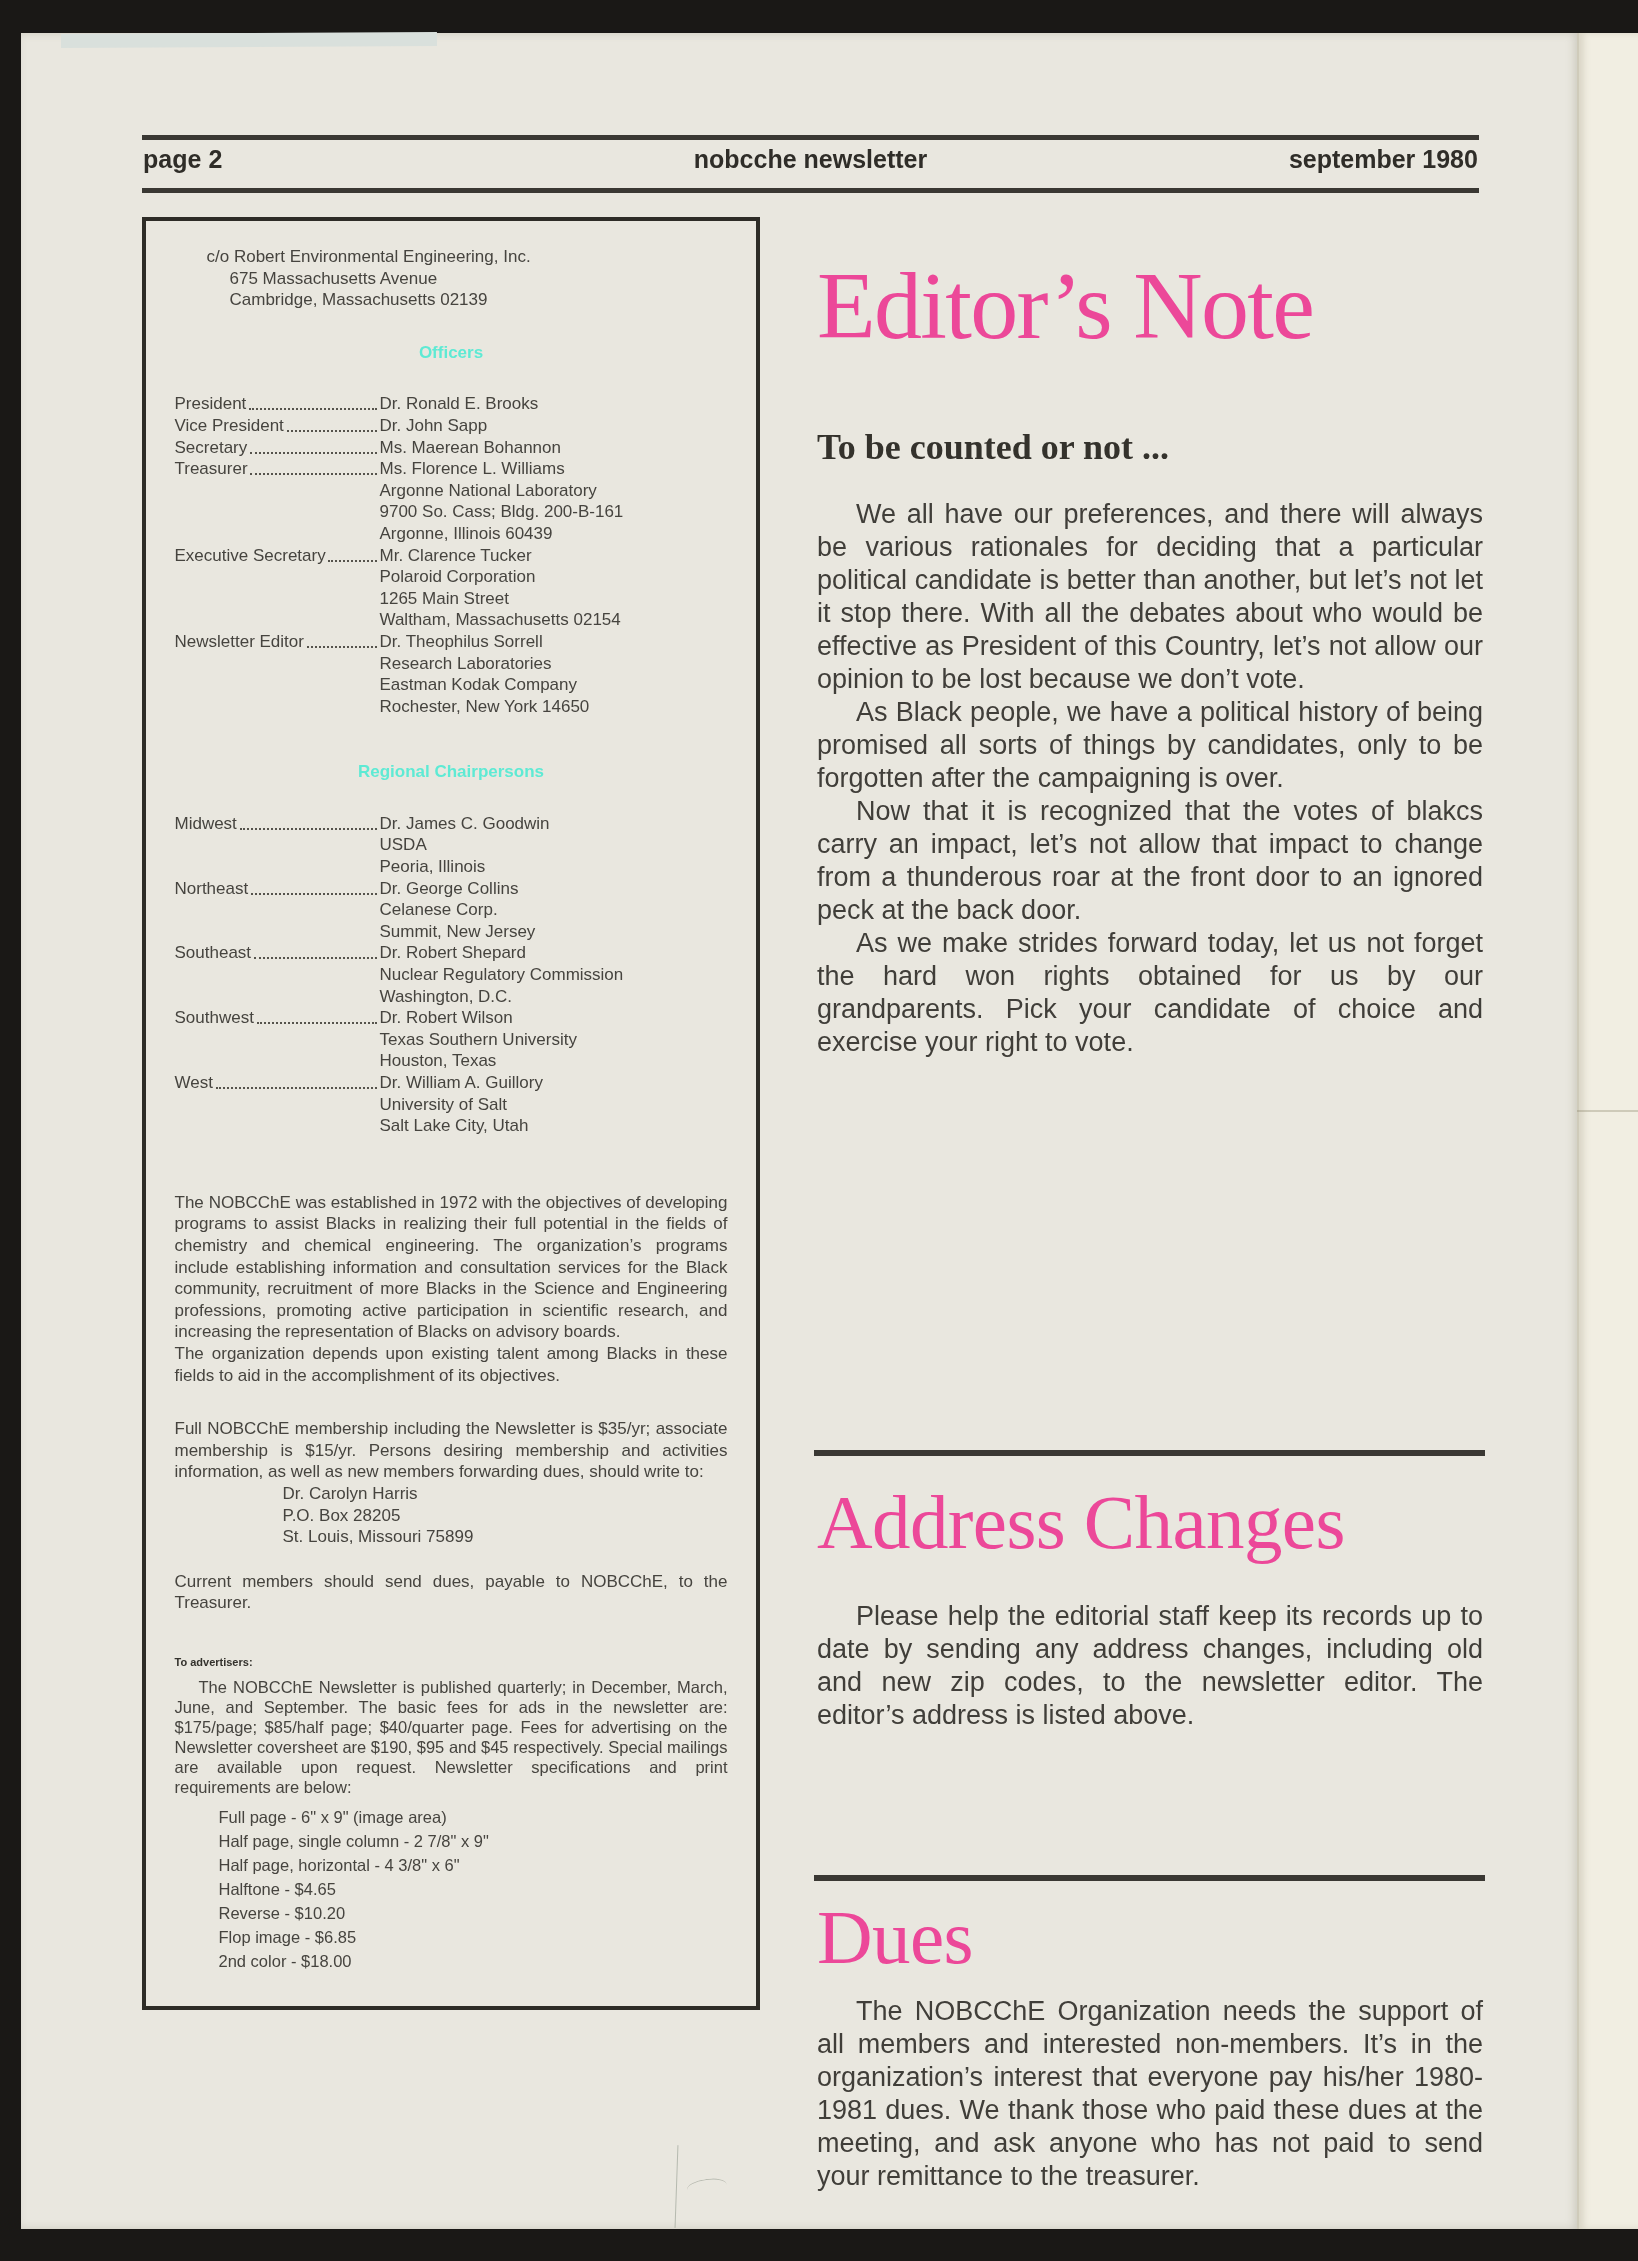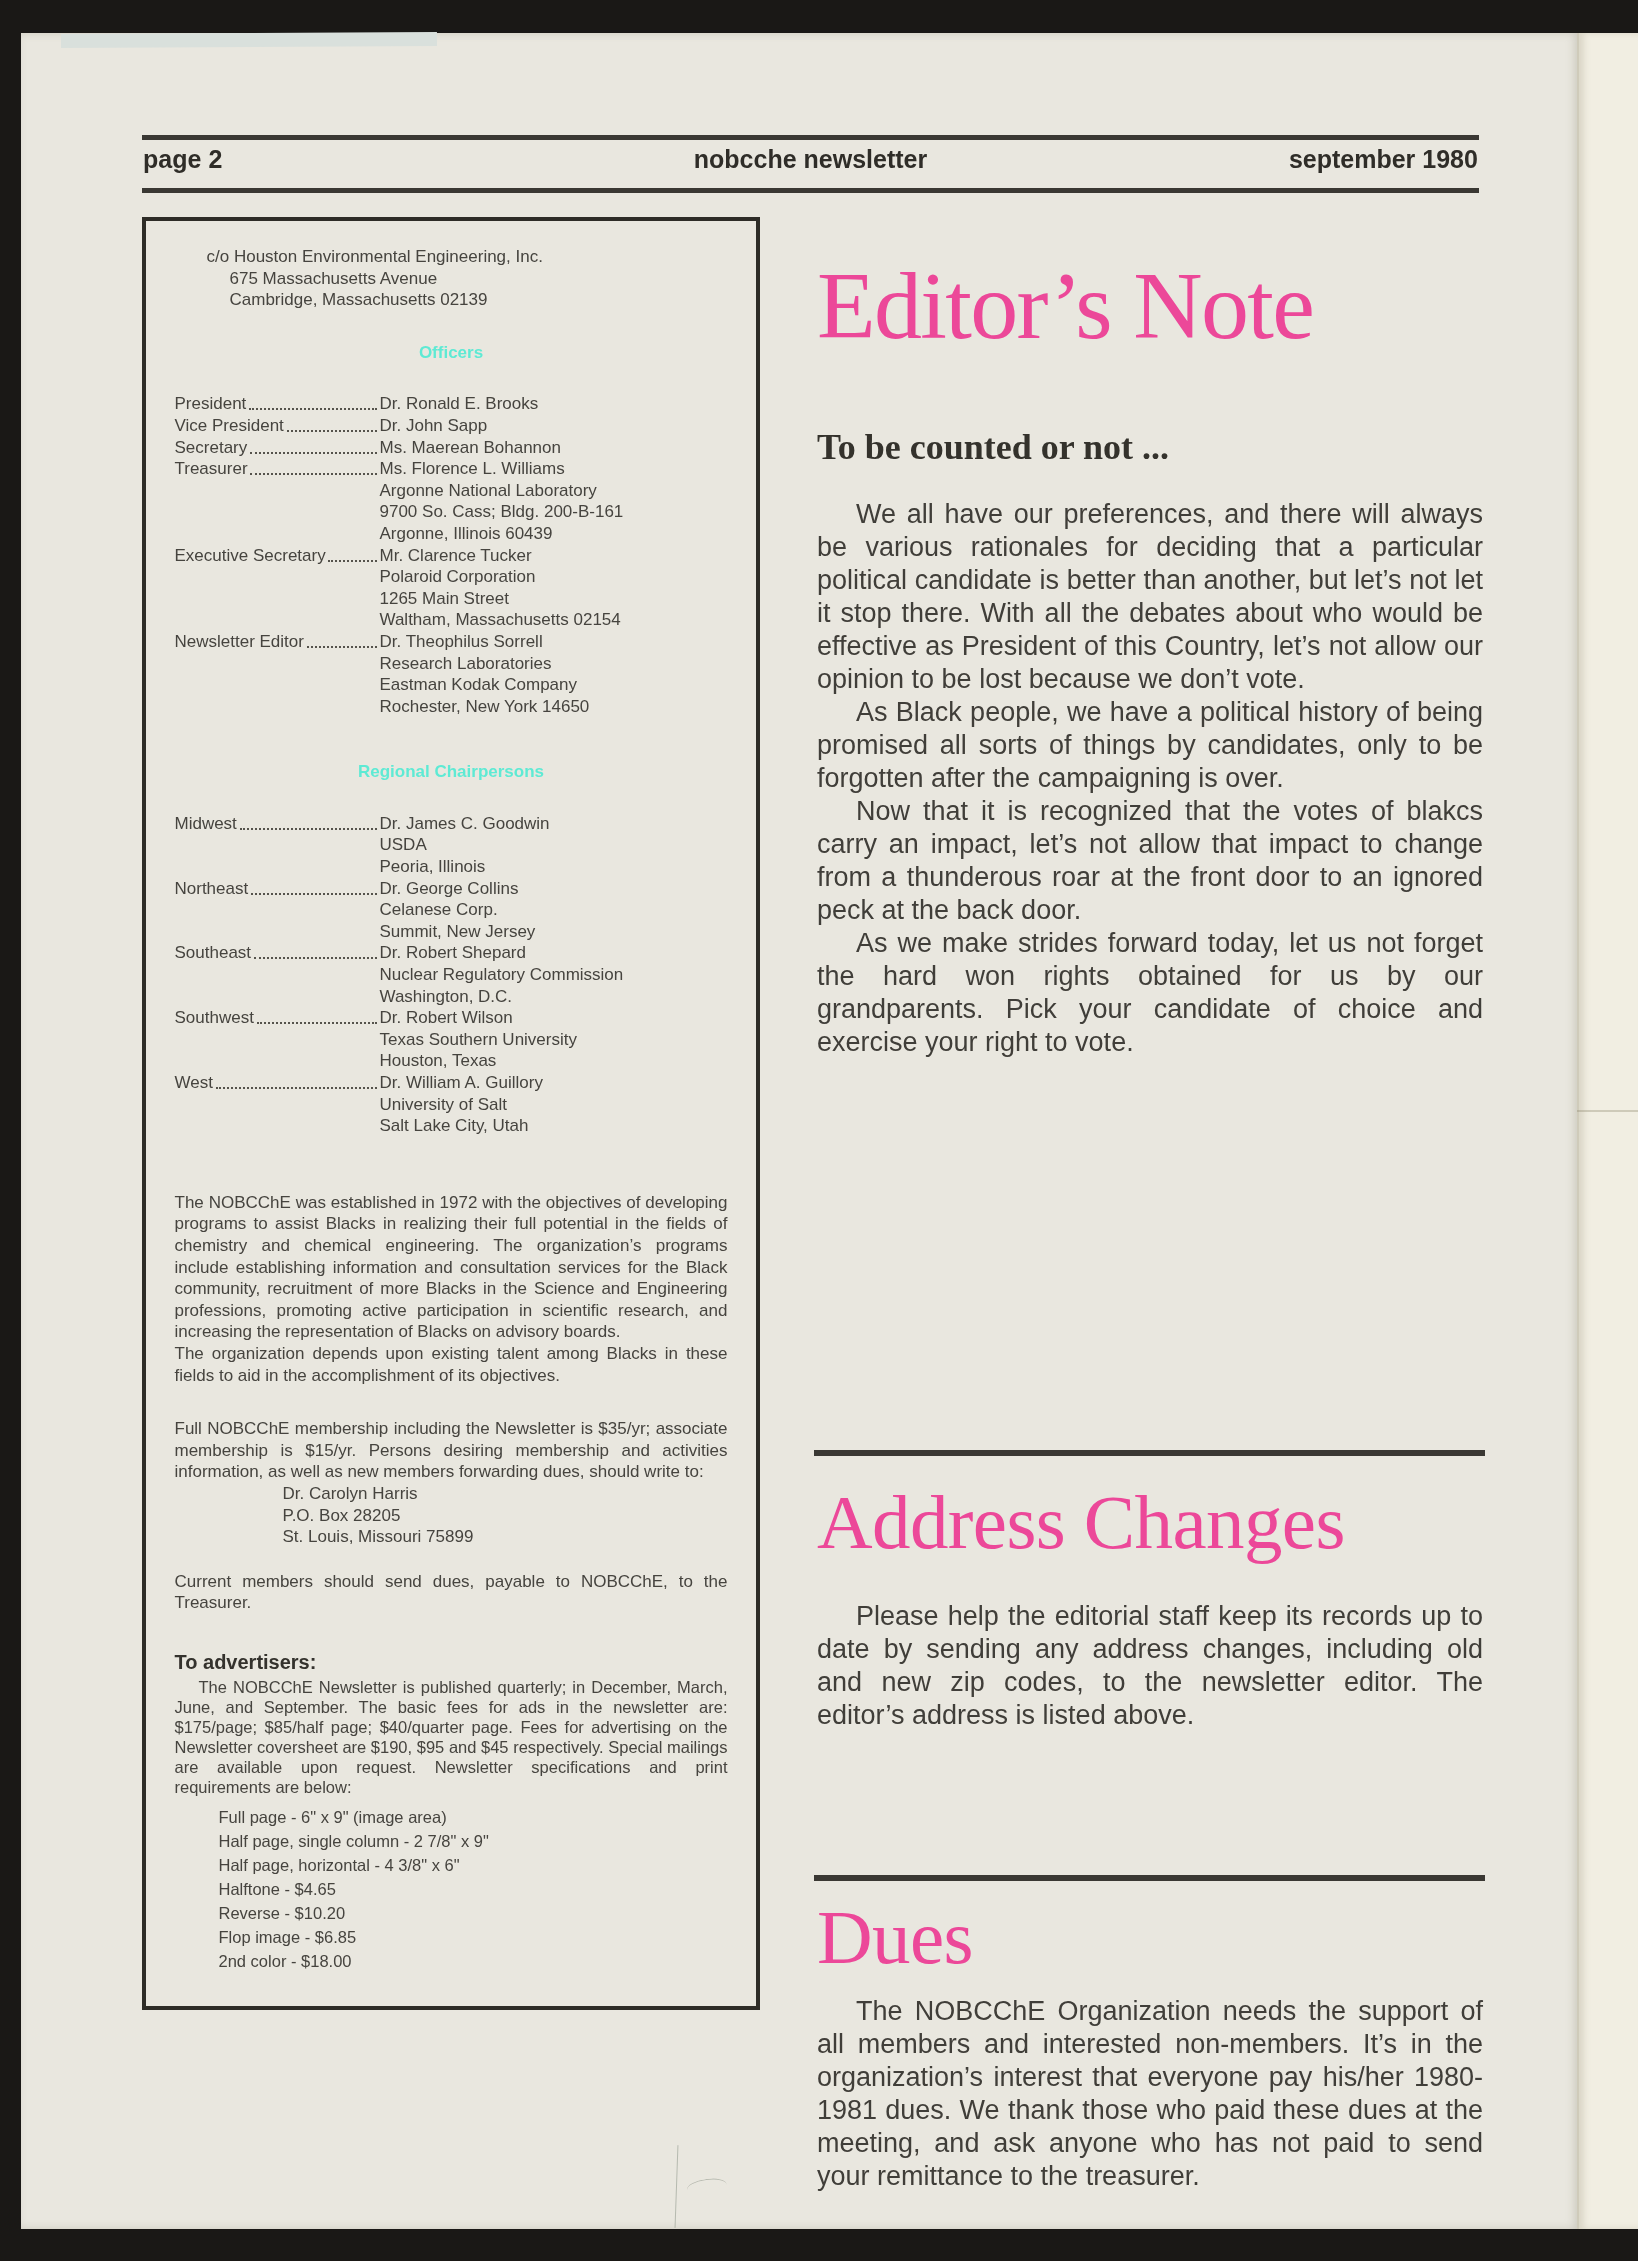--- a/index.html
+++ b/index.html
@@ -34,21 +34,21 @@
   .ind1{margin-left:32px;} .ind2{margin-left:55px;}
   .center-head{text-align:center;font-weight:bold;color:#5eead4;margin:31px 0 30px 0;}
   .center-head.second{margin-top:44px;}
   .lrow{display:flex;}
   .lkey{width:205px;display:flex;align-items:flex-end;flex:none;}
   .ldots{flex:1;border-bottom:2.3px dotted #55534c;margin:0 2.3px 4.6px 2.8px;}
   .lval{flex:1;}
   .lextra{margin-left:205px;}
   .blockgap{height:23px;} .biggap{height:55px;} .medgap{height:32px;}
   #mast-box .contact{margin-left:108px;}
-  .adv-head{font-weight:bold;color:#34322d;margin-top:38px;font-size:20px;}
+  .adv-head{font-weight:bold;color:#34322d;margin-top:38px;font-size:11px;}
   .adv-para{font-size:16.5px;line-height:20px;text-align:justify;text-indent:24px;margin-top:3.4px;}
   .spec{margin-left:44px;font-size:16.5px;line-height:24px;}
   .spec.first{margin-top:8px;}
 
   
   #right-col{position:absolute;left:817px;top:0;width:669px;color:#403e39;}
   .headline{font-family:"Liberation Serif", serif;color:#ec4899;font-weight:normal;}
   #ed-headline{position:absolute;top:250px;left:0;font-size:96px;letter-spacing:-1.7px;white-space:nowrap;}
   #ed-subhead{position:absolute;top:426px;left:0;font-family:"Liberation Serif", serif;
               font-weight:bold;font-size:36px;color:#34322c;}
@@ -78,21 +78,21 @@
 
   <div class="hrule" id="hrule-top"></div>
   <div id="page-header">
     <span class="hl">page 2</span>
     <span class="hc">nobcche newsletter</span>
     <span class="hr">september 1980</span>
   </div>
   <div class="hrule" id="hrule-bottom"></div>
 
   <div id="mast-box">
-    <div class="ind1">c/o Houston Environmental Engineering, Inc.</div>
+    <div class="ind1">c/o Robert Environmental Engineering, Inc.</div>
     <div class="ind2">675 Massachusetts Avenue</div>
     <div class="ind2">Cambridge, Massachusetts 02139</div>
 
     <div class="center-head">Officers</div>
 
     <div class="lrow">
       <div class="lkey">
           <span>President</span>
           <span class="ldots"></span>
         </div>

